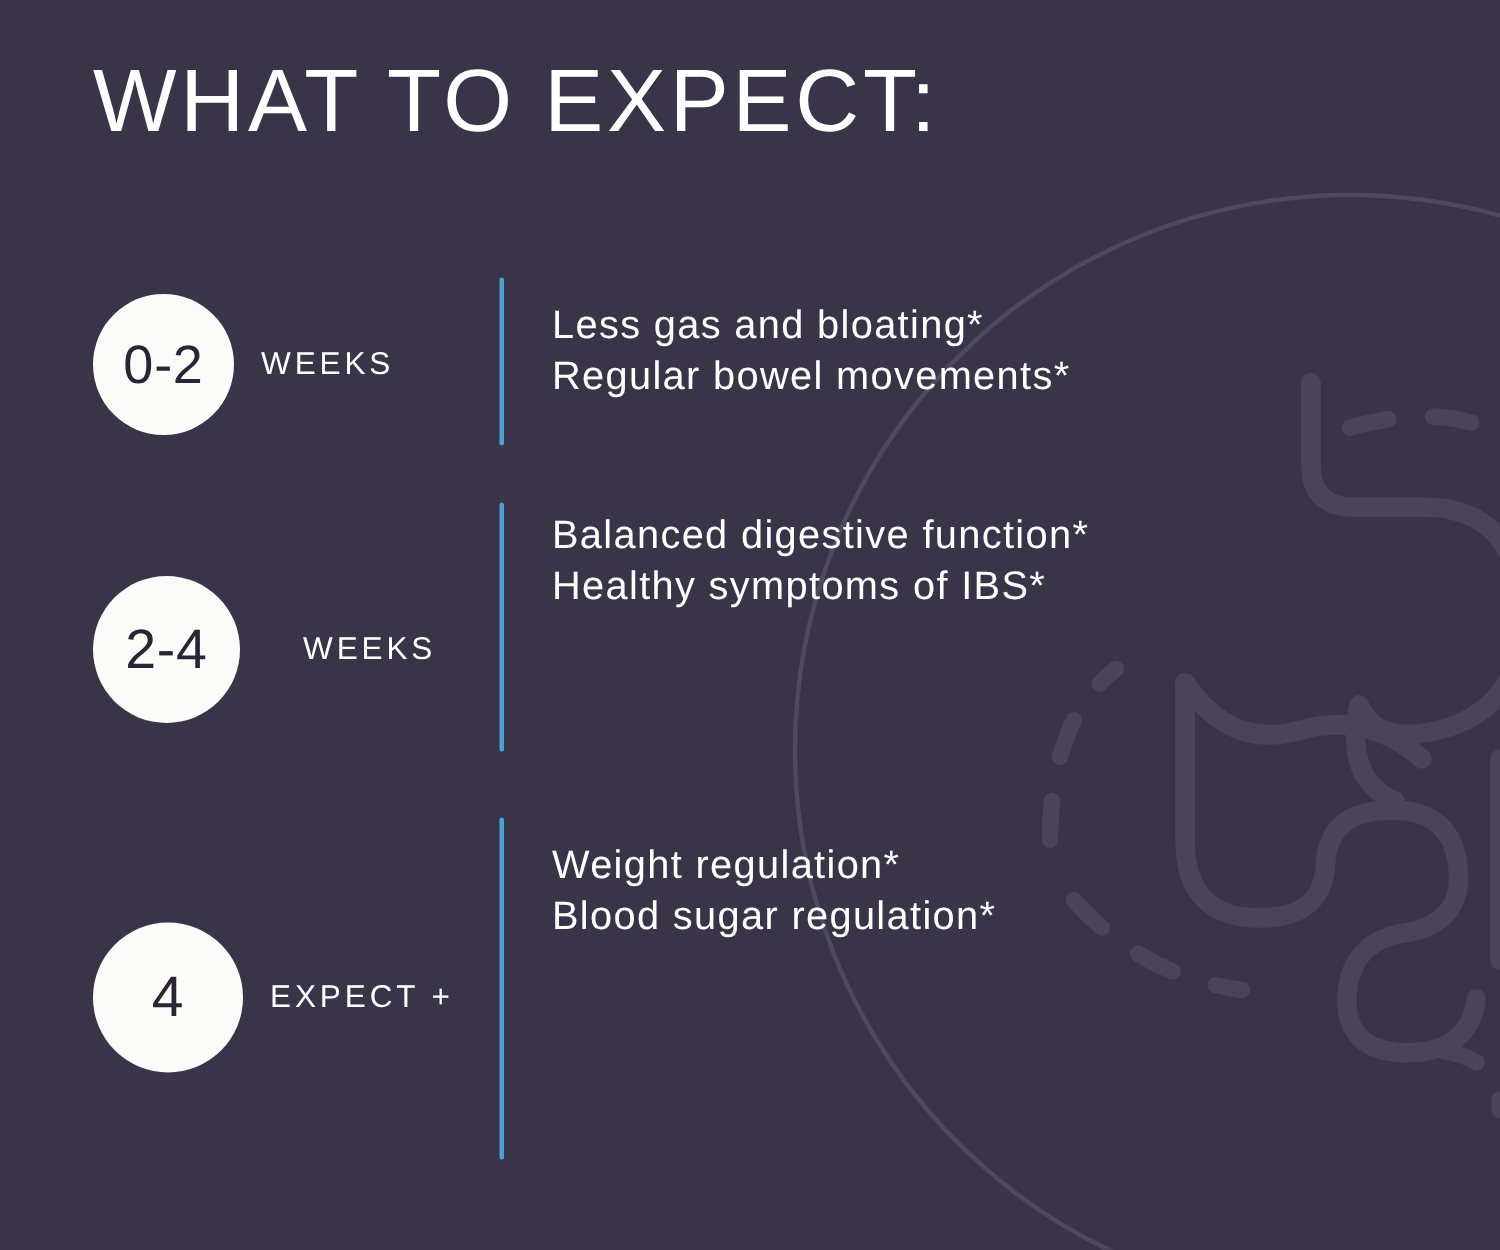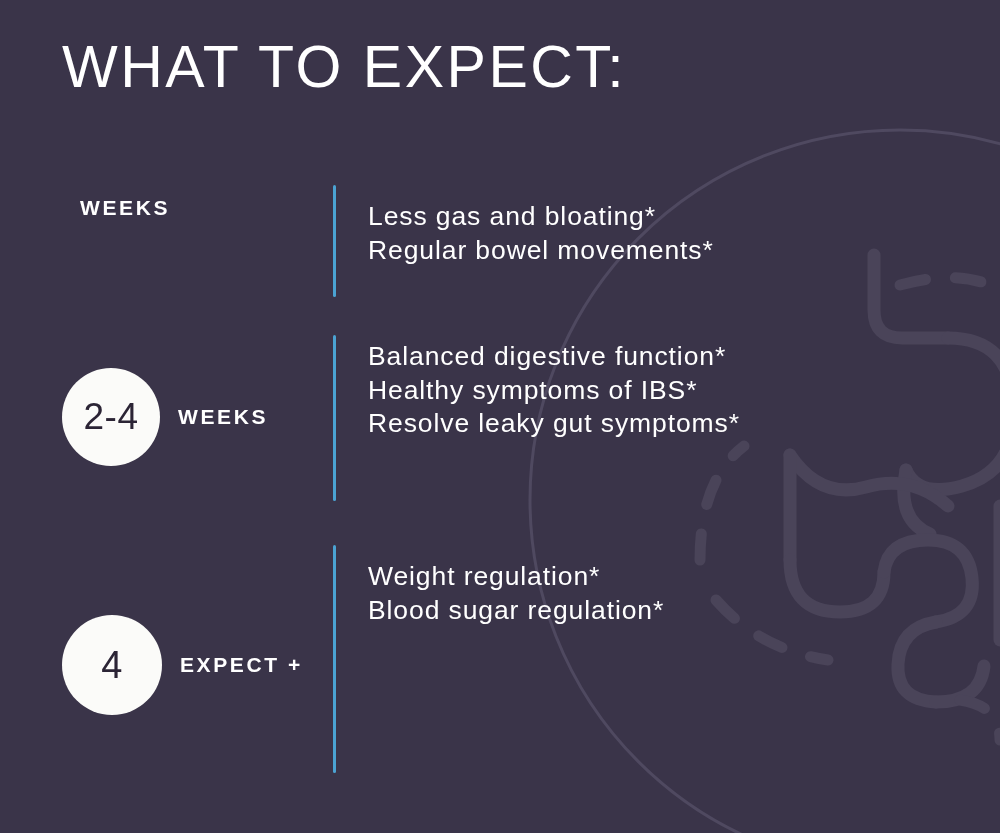--- a/index.html
+++ b/index.html
@@ -66,21 +66,21 @@
     align-items: center;
     justify-content: center;
     font-weight: 300;
     letter-spacing: 0.5px;
     flex: none;
   }
 
   .stage-unit {
     color: #ffffff;
     font-size: 21px;
-    font-weight: 700;
+    font-weight: 400;
     letter-spacing: 2.6px;
     margin-left: 18px;
     white-space: nowrap;
   }
 
   .divider {
     position: absolute;
     left: 333px;
     width: 3px;
     background: #4ba3d3;
@@ -101,21 +101,21 @@
     line-height: 1.27;
   }
 
   
   #block-1 { top: 0; }
   #block-1 .stage      { top: 196px; }
   #block-1 .stage-circle { width: 94px; height: 94px; font-size: 36px; }
   #block-1 .divider    { top: 185px; height: 112px; }
   #block-1 .items      { top: 200px; }
 
-  #block-2 .stage      { top: 368px; }
+  #block-2 .stage      { top: 384px; gap: 24px; }
   #block-2 .stage-circle { width: 98px; height: 98px; font-size: 37px; }
   #block-2 .divider    { top: 335px; height: 166px; }
   #block-2 .items      { top: 340px; }
 
   #block-3 .stage      { top: 615px; }
   #block-3 .stage-circle { width: 100px; height: 100px; font-size: 38px; }
   #block-3 .divider    { top: 545px; height: 228px; }
   #block-3 .items      { top: 560px; }
 </style>
 </head>
@@ -152,39 +152,39 @@
     <path d="M960 700 Q1000 706 1000 740"></path>
   </g>
 </svg>
 
 <div class="page">
 
   <div class="page-title">WHAT TO EXPECT:</div>
 
   <div class="block" id="block-1">
     <div class="stage">
+      <div class="stage-circle">0-2</div>
       <div class="stage-unit">WEEKS</div>
     </div>
     <div class="divider"></div>
     <div class="items">
       <div class="item-line">Less gas and bloating*</div>
       <div class="item-line">Regular bowel movements*</div>
     </div>
   </div>
 
   <div class="block" id="block-2">
     <div class="stage">
       <div class="stage-circle">2-4</div>
       <div class="stage-unit">WEEKS</div>
     </div>
     <div class="divider"></div>
     <div class="items">
       <div class="item-line">Balanced digestive function*</div>
       <div class="item-line">Healthy symptoms of IBS*</div>
-      <div class="item-line">Resolve leaky gut symptoms*</div>
     </div>
   </div>
 
   <div class="block" id="block-3">
     <div class="stage">
       <div class="stage-circle">4</div>
       <div class="stage-unit">EXPECT +</div>
     </div>
     <div class="divider"></div>
     <div class="items">

